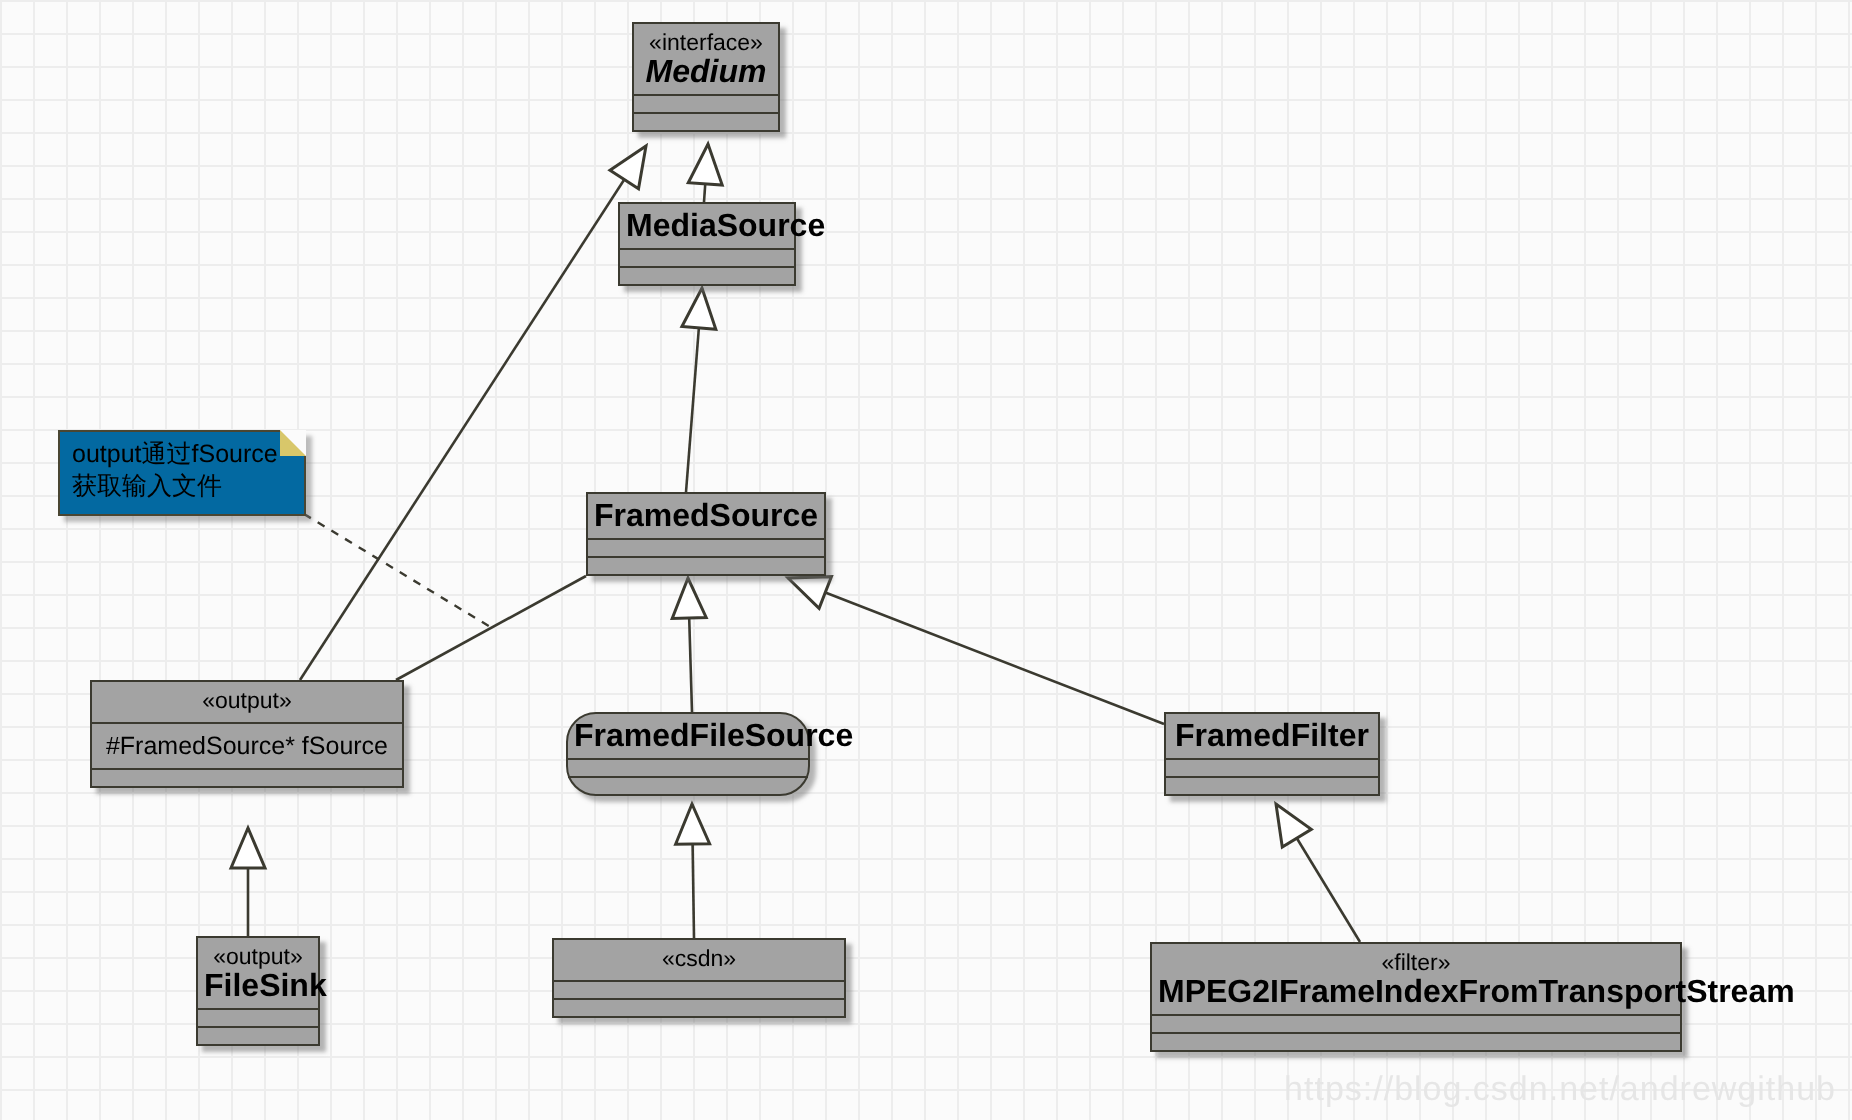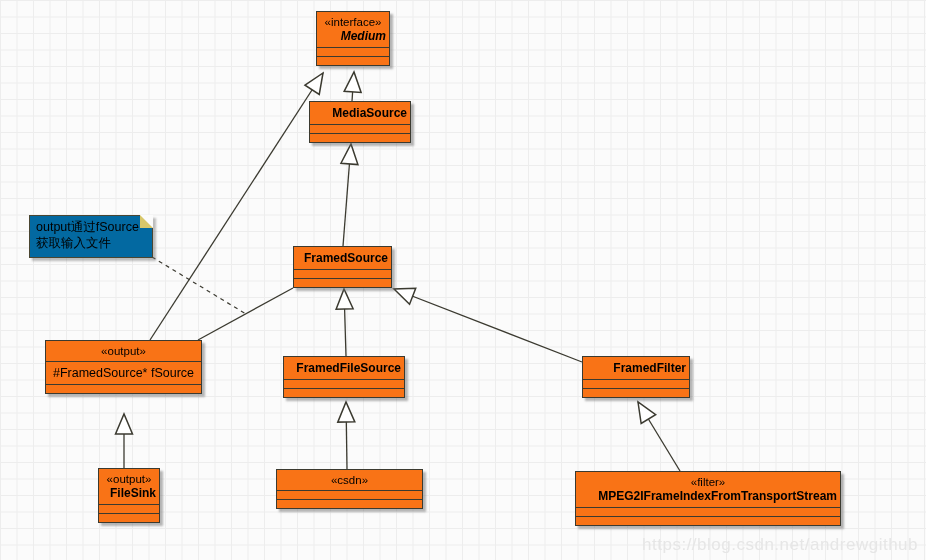--- a/index.html
+++ b/index.html
@@ -8,28 +8,28 @@
     font-family:"Liberation Sans", sans-serif;
     background-color:#fbfbfb;
     background-image:
       linear-gradient(#ededed 1px, transparent 1px),
       linear-gradient(90deg, #ededed 1px, transparent 1px);
     background-size:16.5px 16.5px;
   }
   #edges{position:absolute;left:0;top:0;z-index:1;}
   .uml-class{
     position:absolute;z-index:2;box-sizing:border-box;
-    background:#f97316;border:1.5px solid #3b3a30;
+    background:#a3a3a3;border:1.5px solid #3b3a30;
     box-shadow:3px 3px 2px rgba(110,110,110,0.5);
     text-align:center;color:#000;
   }
   .uml-class .title{padding:4px 3px 3px;}
   .stereo{display:block;font-size:11.5px;line-height:13px;font-weight:normal;}
   .stereo:empty{display:none;}
-  .cname{display:block;font-weight:bold;font-size:12px;line-height:15px;white-space:nowrap;text-align:right;}
+  .cname{display:block;font-weight:bold;font-size:16px;line-height:15px;white-space:nowrap;}
   .cname.italic{font-style:italic;}
   .cmp{border-top:1.4px solid #3b3a30;height:8px;}
   .cmp.attr-text{height:auto;font-size:12.5px;line-height:14px;padding:4px 3px;white-space:nowrap;}
   .uml-note{
     position:absolute;z-index:2;box-sizing:border-box;
     background:#0369a1;border:1.4px solid #4a4632;
     box-shadow:3px 3px 2px rgba(110,110,110,0.45);
     font-size:12.5px;line-height:16px;padding:3px 6px;color:#000;
   }
   .uml-note .fold{
@@ -65,45 +65,45 @@
 
 <div class="uml-class" style="left:316px;top:11px;width:74px;">
   <div class="title">
     <span class="stereo">«interface»</span>
     <span class="cname italic">Medium</span>
   </div>
   <div class="cmp"></div>
   <div class="cmp"></div>
 </div>
 
-<div class="uml-class" style="left:309px;top:101px;width:102px;">
+<div class="uml-class" style="left:309px;top:101px;width:89px;">
   <div class="title">
     <span class="cname">MediaSource</span>
   </div>
   <div class="cmp"></div>
   <div class="cmp"></div>
 </div>
 
-<div class="uml-class" style="left:293px;top:246px;width:99px;">
+<div class="uml-class" style="left:293px;top:246px;width:120px;">
   <div class="title">
     <span class="cname">FramedSource</span>
   </div>
   <div class="cmp"></div>
   <div class="cmp"></div>
 </div>
 
 <div class="uml-class" style="left:45px;top:340px;width:157px;">
   <div class="title">
     <span class="stereo">«output»</span>
   </div>
   <div class="cmp attr-text">#FramedSource* fSource</div>
   <div class="cmp"></div>
 </div>
 
-<div class="uml-class" style="left:283px;top:356px;width:122px;">
+<div class="uml-class" style="left:283px;top:356px;width:122px;border-radius:15px;">
   <div class="title">
     <span class="cname">FramedFileSource</span>
   </div>
   <div class="cmp"></div>
   <div class="cmp"></div>
 </div>
 
 <div class="uml-class" style="left:582px;top:356px;width:108px;">
   <div class="title">
     <span class="cname">FramedFilter</span>

